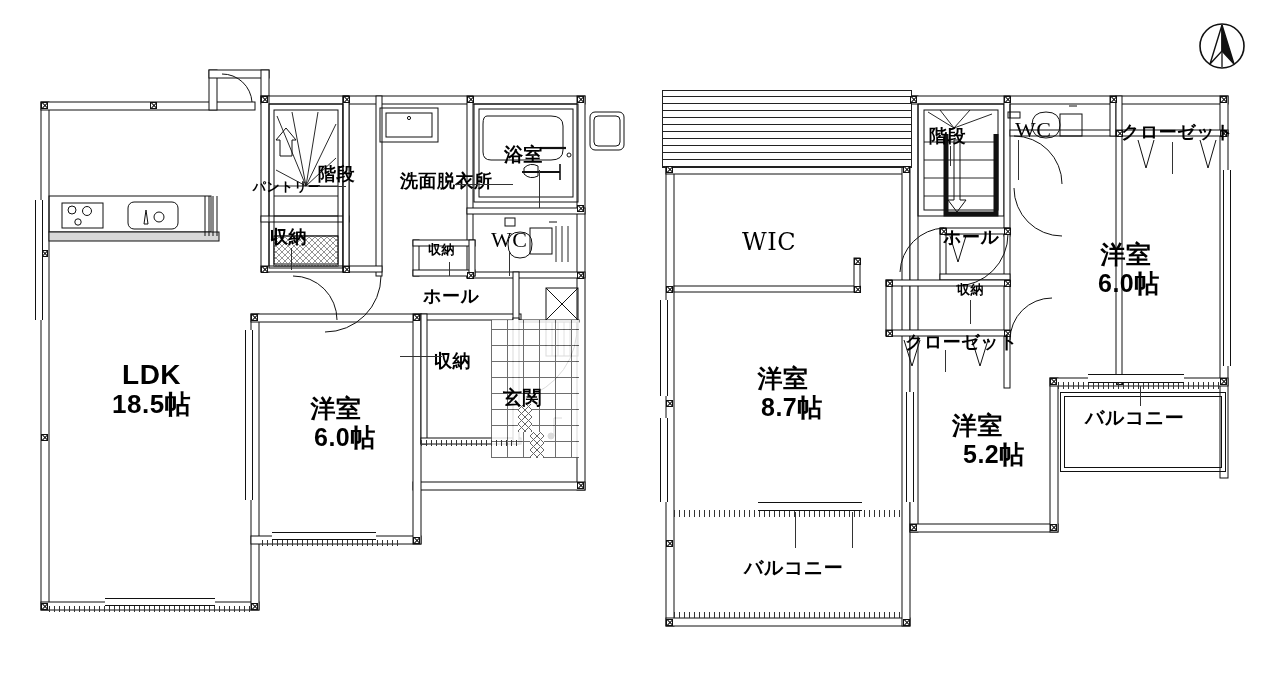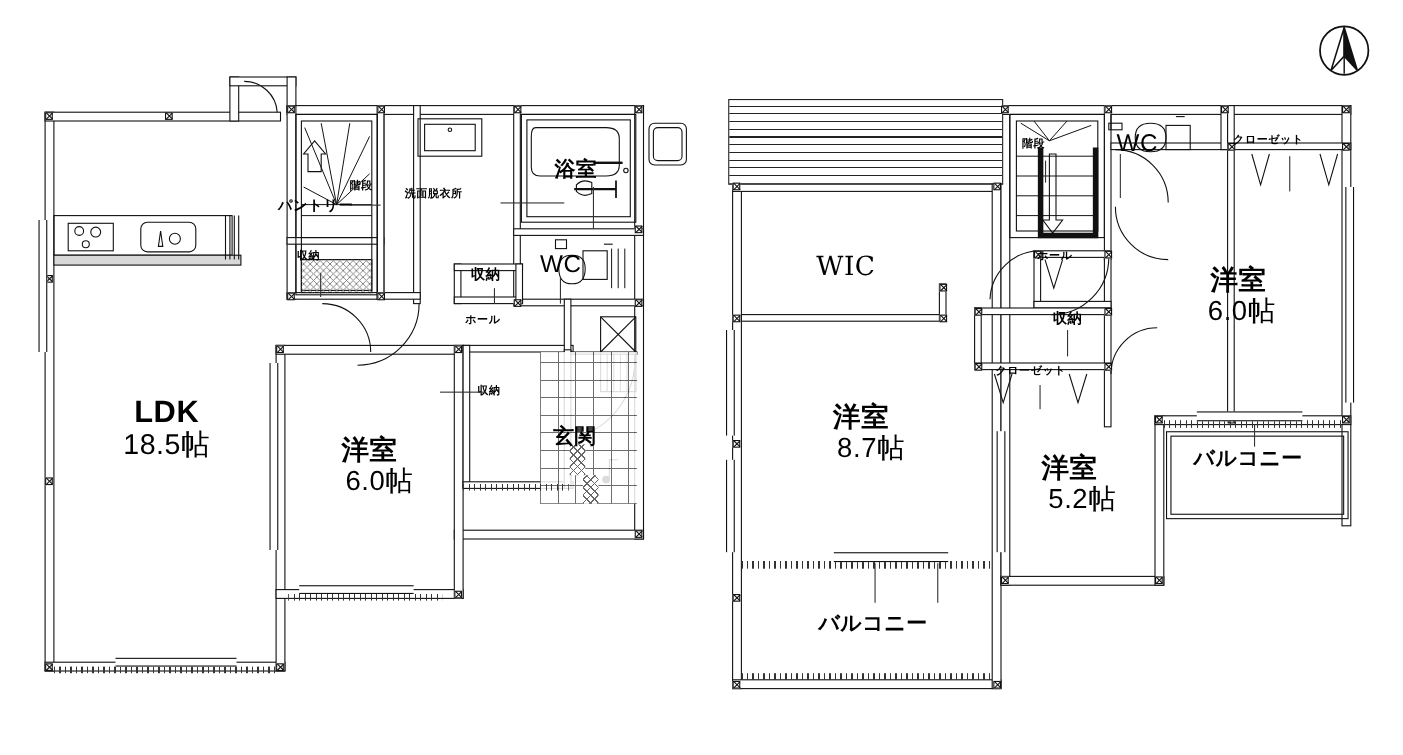--- a/index.html
+++ b/index.html
@@ -22,26 +22,26 @@
     position:absolute;
     white-space:nowrap;
     font-weight:700;
     color:#000;
     letter-spacing:.5px;
     line-height:1.05;
     text-align:center;
   }
   .lbl-big{font-size:25px;}
   .lbl-mid{font-size:19px;}
-  .lbl-sm{font-size:10px;}
+  .lbl-sm{font-size:18px;}
   .lbl-xs{font-size:13px;font-family:Liberation Serif, serif;}
   .lbl-wic{font-size:24px;font-weight:400;font-family:"DejaVu Serif","Liberation Serif",serif;}
-  .lbl-wc{font-size:22px;font-weight:400;font-family:Liberation Sans, sans-serif;}
+  .lbl-wc{font-size:22px;font-weight:400;font-family:Liberation Serif, serif;}
   .lbl-ldk{font-size:28px;font-weight:700;font-family:"Liberation Sans",sans-serif;}
-  .num{font-family:"Liberation Sans",sans-serif;font-weight:400;}
+  .num{font-family:"Liberation Sans",sans-serif;font-weight:700;}
   
   .leader{position:absolute;background:#333;}
   
   .tilefill{
     position:absolute;
     background-image:
       repeating-linear-gradient(0deg,#555 0 1px,transparent 1px 16px),
       repeating-linear-gradient(90deg,#555 0 1px,transparent 1px 16px);
     background-color:#fff;
   }
@@ -297,21 +297,21 @@
 
     <div class="label lbl-big" style="left:296px;top:396px;">
       <div>洋室</div>
       <div class="num" style="font-size:25px;margin-top:2px;margin-left:18px;">6.0帖</div>
     </div>
 
     <div class="label lbl-xs" style="left:250px;top:180px;width:74px;">パントリー</div>
 
     <div class="label lbl-sm" style="left:318px;top:165px;">階段</div>
 
-    <div class="label lbl-sm" style="left:368px;top:172px;">洗面脱衣所</div>
+    <div class="label lbl-sm" style="left:400px;top:172px;">洗面脱衣所</div>
 
     <div class="label lbl-mid" style="left:504px;top:145px;">浴室</div>
 
     <div class="label lbl-wc" style="left:491px;top:228px;">WC</div>
 
     <div class="label lbl-sm" style="left:423px;top:287px;">ホール</div>
 
     <div class="label lbl-mid" style="left:503px;top:344px;margin-top:44px;">玄関</div>
 
     <div class="label lbl-sm" style="left:270px;top:228px;">収納</div>
@@ -452,21 +452,21 @@
 
     <div class="label lbl-wic" style="left:102px;top:230px;">WIC</div>
 
     <div class="label lbl-big" style="left:103px;top:366px;">
       <div>洋室</div>
       <div class="num" style="font-size:25px;margin-top:2px;margin-left:18px;">8.7帖</div>
     </div>
 
     <div class="label lbl-big" style="left:290px;top:413px;">
       <div>洋室</div>
-      <div class="num" style="font-size:25px;margin-top:2px;margin-left:23px;">5.2帖</div>
+      <div class="num" style="font-size:25px;margin-top:2px;margin-left:33px;">5.2帖</div>
     </div>
 
     <div class="label lbl-big" style="left:452px;top:242px;">
       <div>洋室</div>
       <div class="num" style="font-size:25px;margin-top:2px;margin-left:6px;">6.0帖</div>
     </div>
 
     <div class="label lbl-sm" style="left:289px;top:127px;">階段</div>
 
     <div class="label lbl-sm" style="left:303px;top:228px;">ホール</div>

